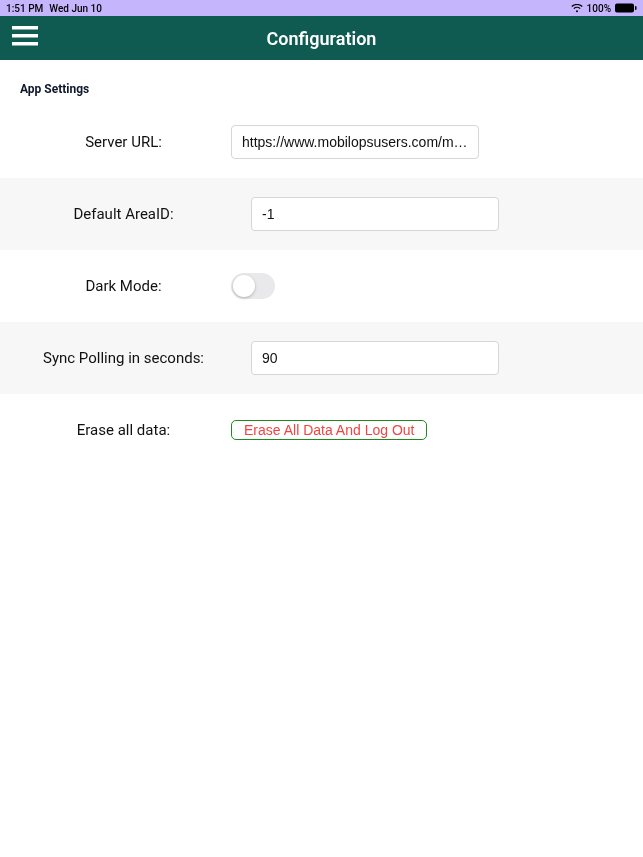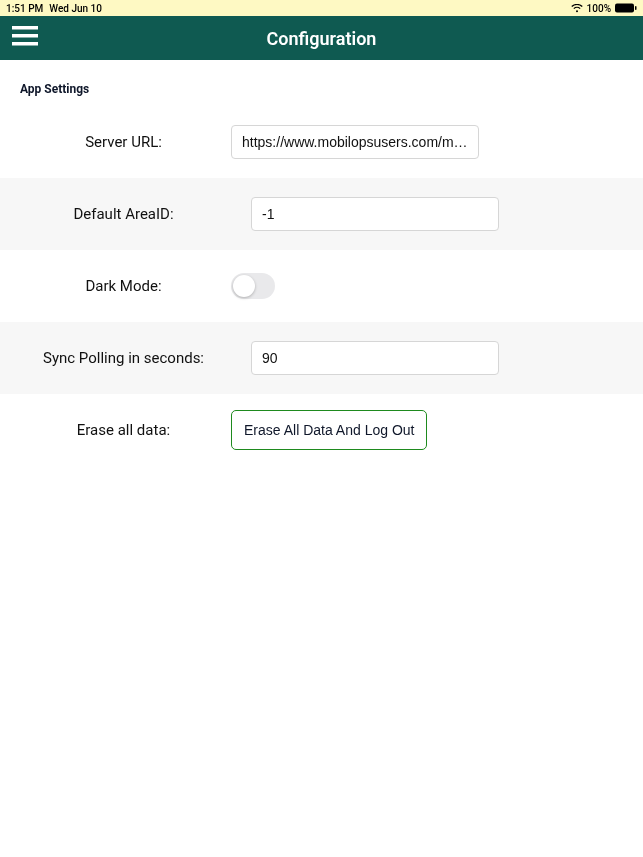--- a/index.html
+++ b/index.html
@@ -5,21 +5,21 @@
     * { box-sizing: border-box; margin: 0; padding: 0; }
     html, body {
       width: 643px;
       height: 857px;
       font-family: -apple-system, BlinkMacSystemFont, "Segoe UI", Roboto, Helvetica, Arial, sans-serif;
       background: #fff;
       overflow: hidden;
     }
     .status-bar {
       height: 16px;
-      background: #fef9c3;
+      background: #c4b5fd;
       color: #000;
       font-size: 10px;
       display: flex;
       align-items: center;
       justify-content: space-between;
       padding: 0 6px;
       font-weight: 500;
     }
     .status-left { display: flex; gap: 6px; align-items: center; }
     .status-right { display: flex; gap: 4px; align-items: center; }
@@ -92,27 +92,27 @@
       position: absolute;
       top: 2px;
       left: 2px;
       width: 22px;
       height: 22px;
       background: #fff;
       border-radius: 50%;
       box-shadow: 0 1px 3px rgba(0,0,0,.25);
     }
     .erase-btn {
-      height: 40px;
+      height: 20px;
       padding: 0 12px;
       background: #fff;
       border: 1.5px solid #1e8a1e;
       border-radius: 5px;
       font-size: 14px;
-      color: #0f172a;
+      color: #ef4444;
       cursor: pointer;
     }
   </style>
 </head>
 <body>
 
 <div class="status-bar">
   <div class="status-left">
     <span>1:51 PM</span>
     <span>Wed Jun 10</span>

